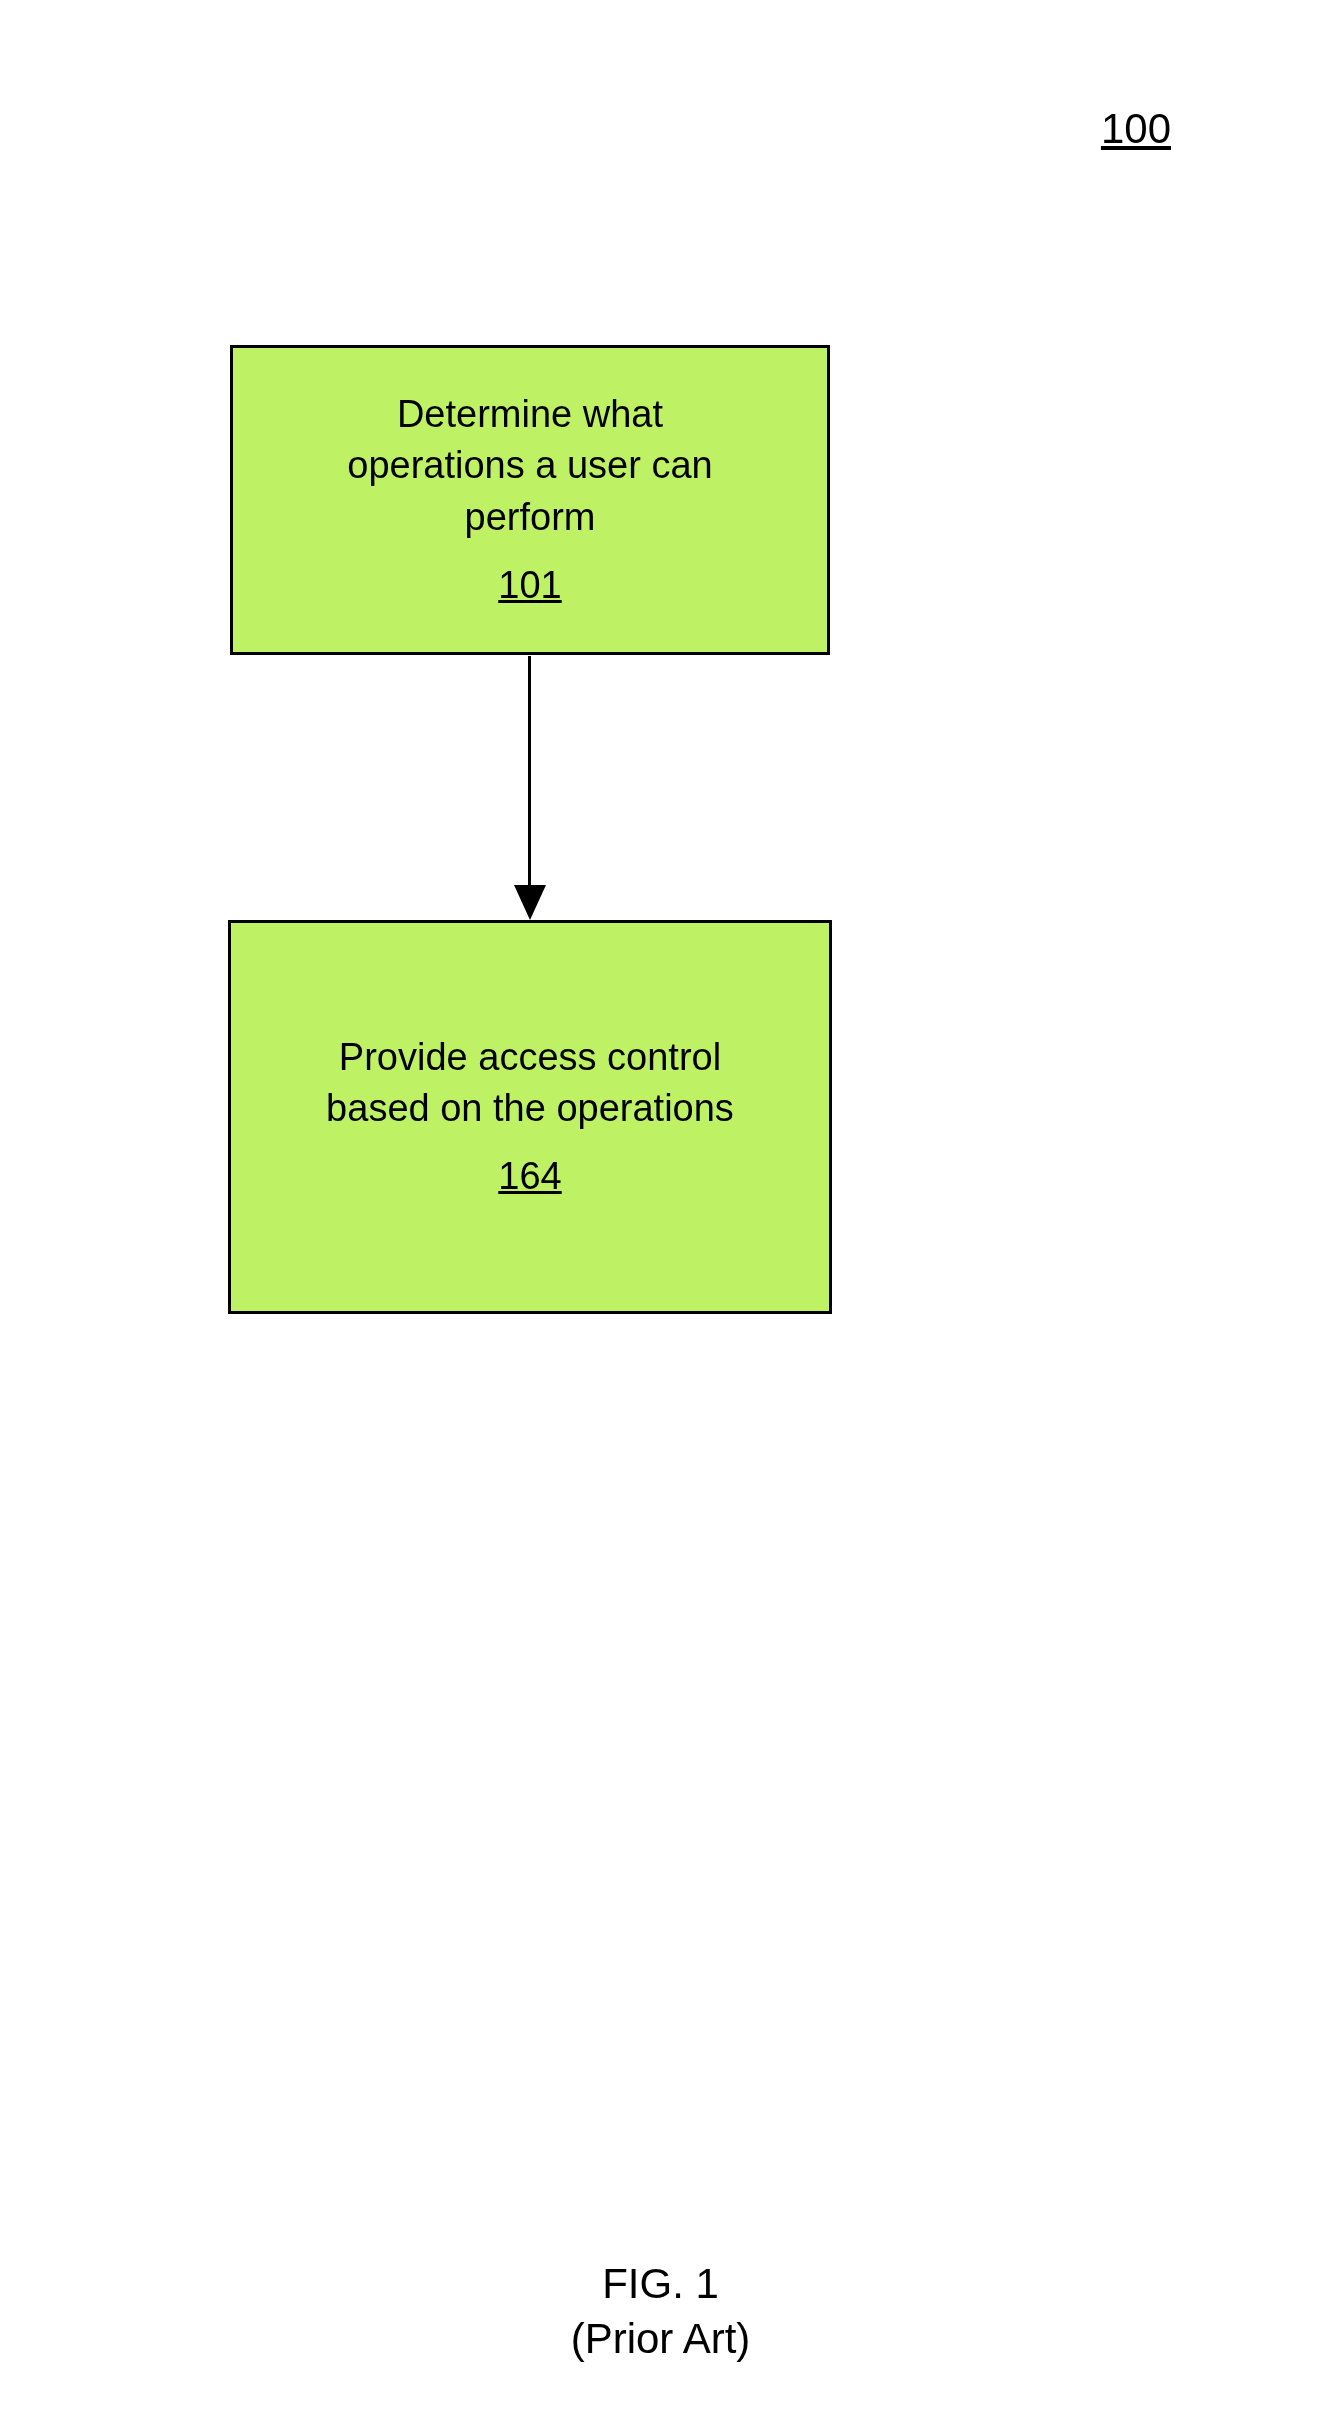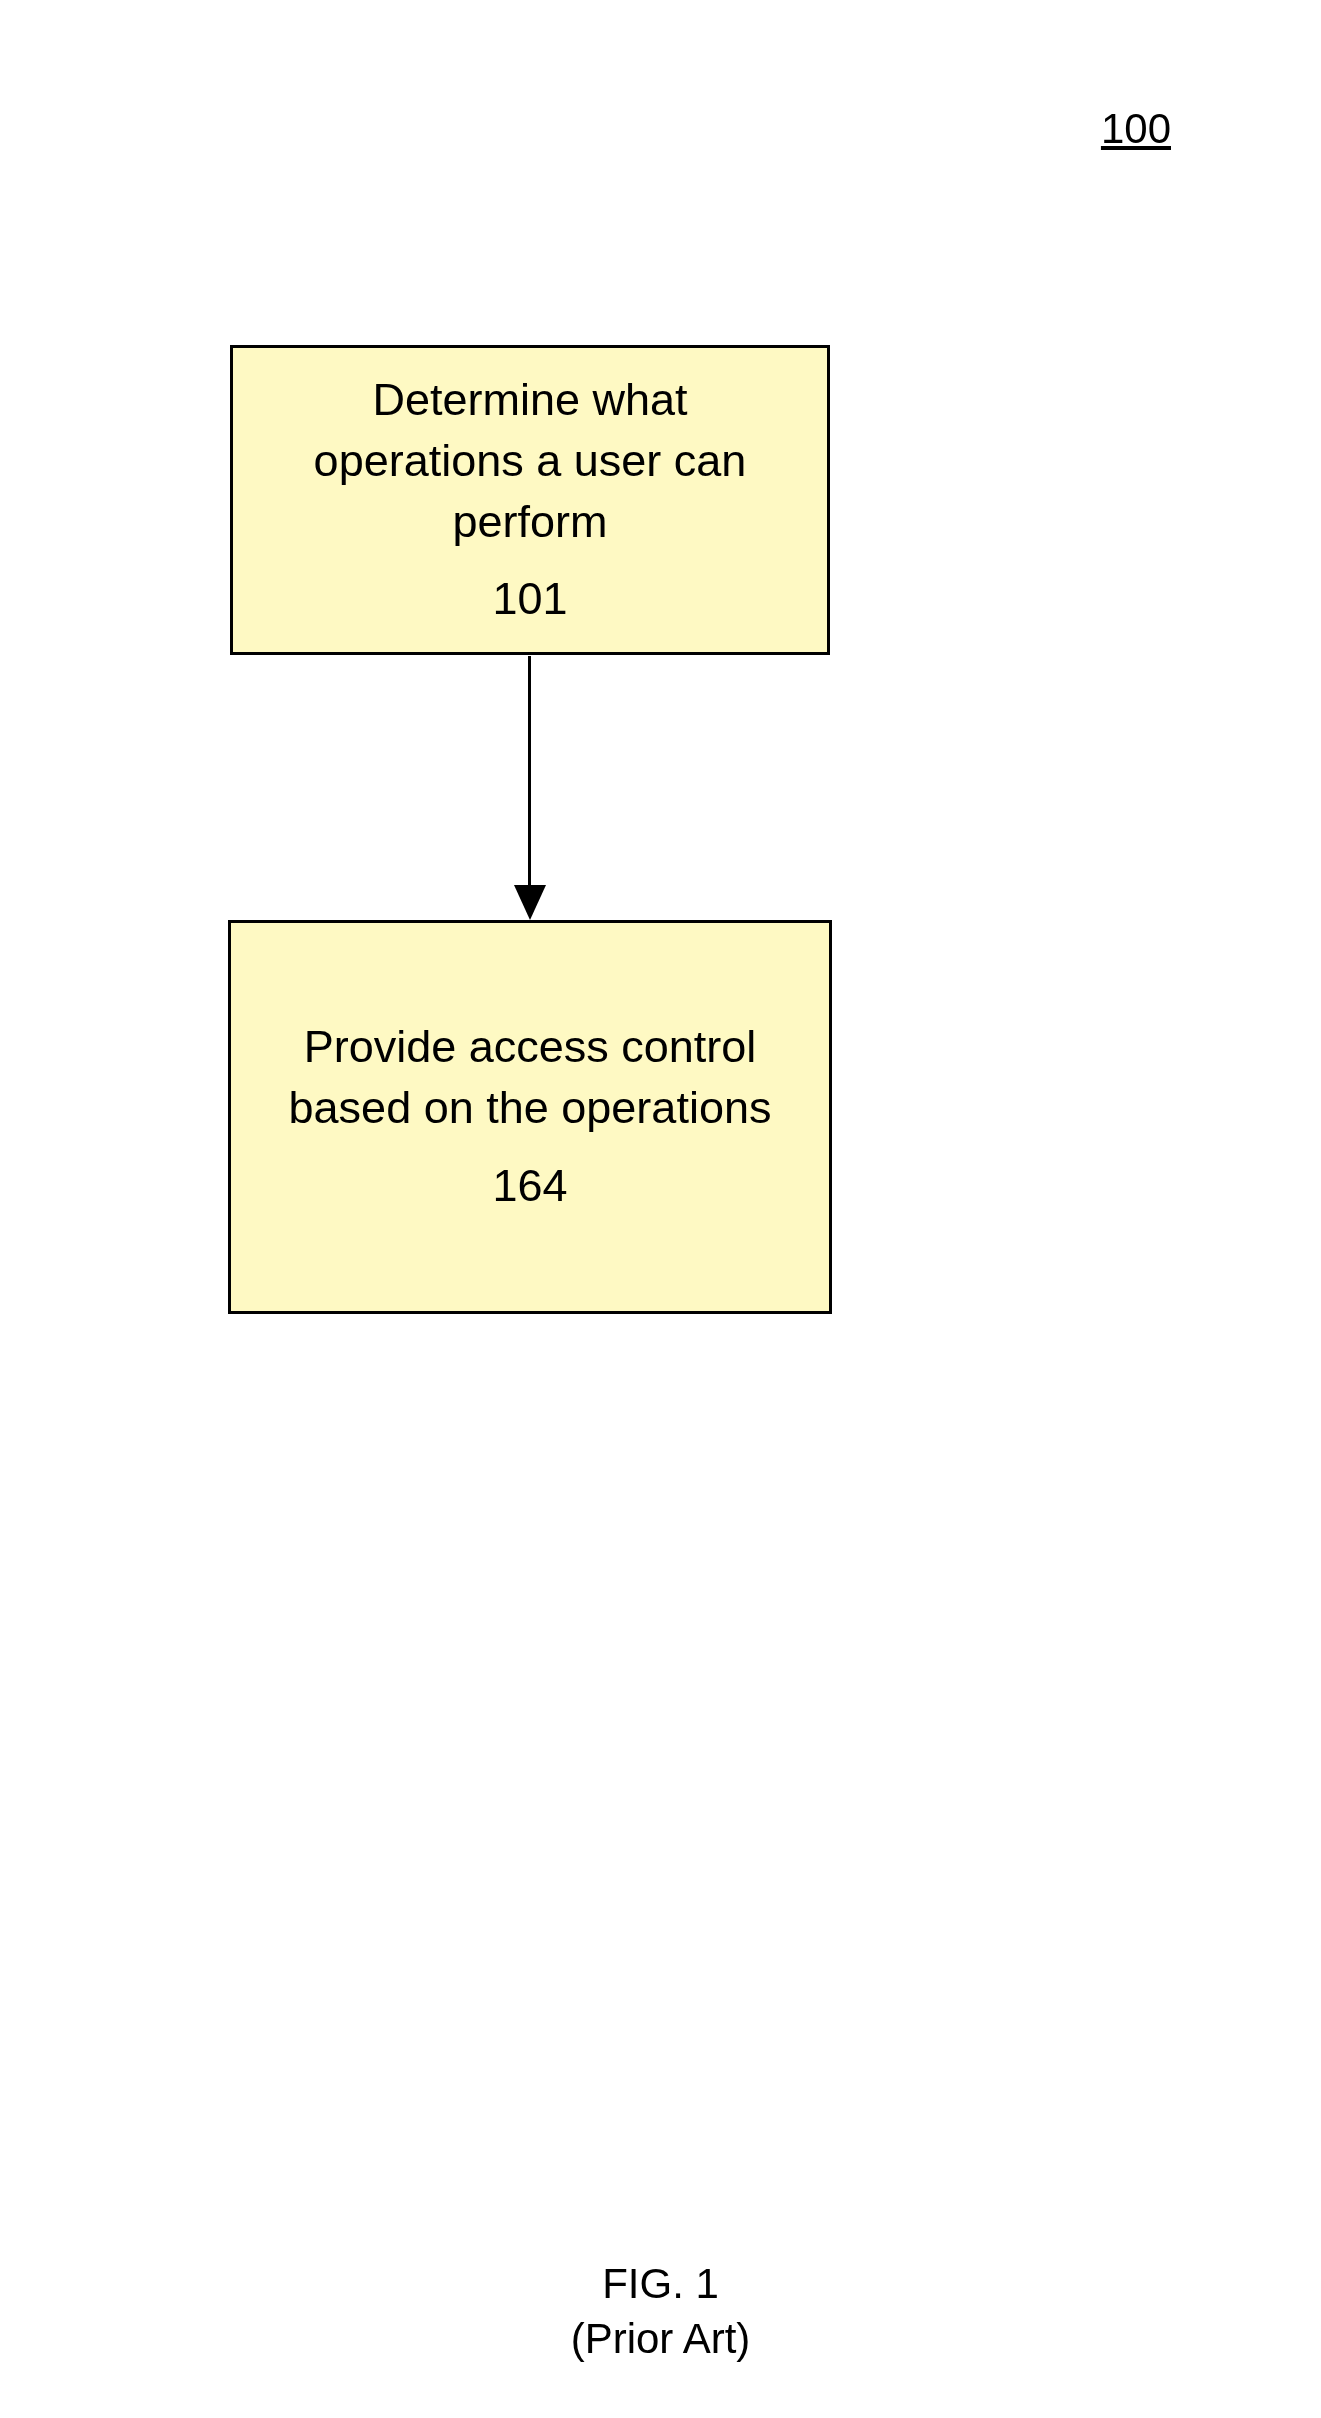--- a/index.html
+++ b/index.html
@@ -15,44 +15,45 @@
       position: absolute;
       top: 105px;
       right: 150px;
       font-size: 42px;
       text-decoration: underline;
       font-weight: normal;
     }
     .box {
       position: absolute;
       border: 3px solid black;
-      background: #fef9c3;
+      background: #bef264;
       text-align: center;
       display: flex;
       flex-direction: column;
       justify-content: center;
       align-items: center;
-      font-size: 45px;
+      font-size: 38px;
       line-height: 1.35;
       padding: 20px;
       box-sizing: border-box;
     }
     .box-101 {
       left: 230px;
       top: 345px;
       width: 600px;
       height: 310px;
     }
     .box-111 {
       left: 228px;
       top: 920px;
       width: 604px;
       height: 394px;
     }
     .box-ref {
+      text-decoration: underline;
       margin-top: 17px;
     }
     .arrow-line {
       position: absolute;
       left: 528px;
       top: 656px;
       width: 3px;
       height: 235px;
       background: black;
     }

